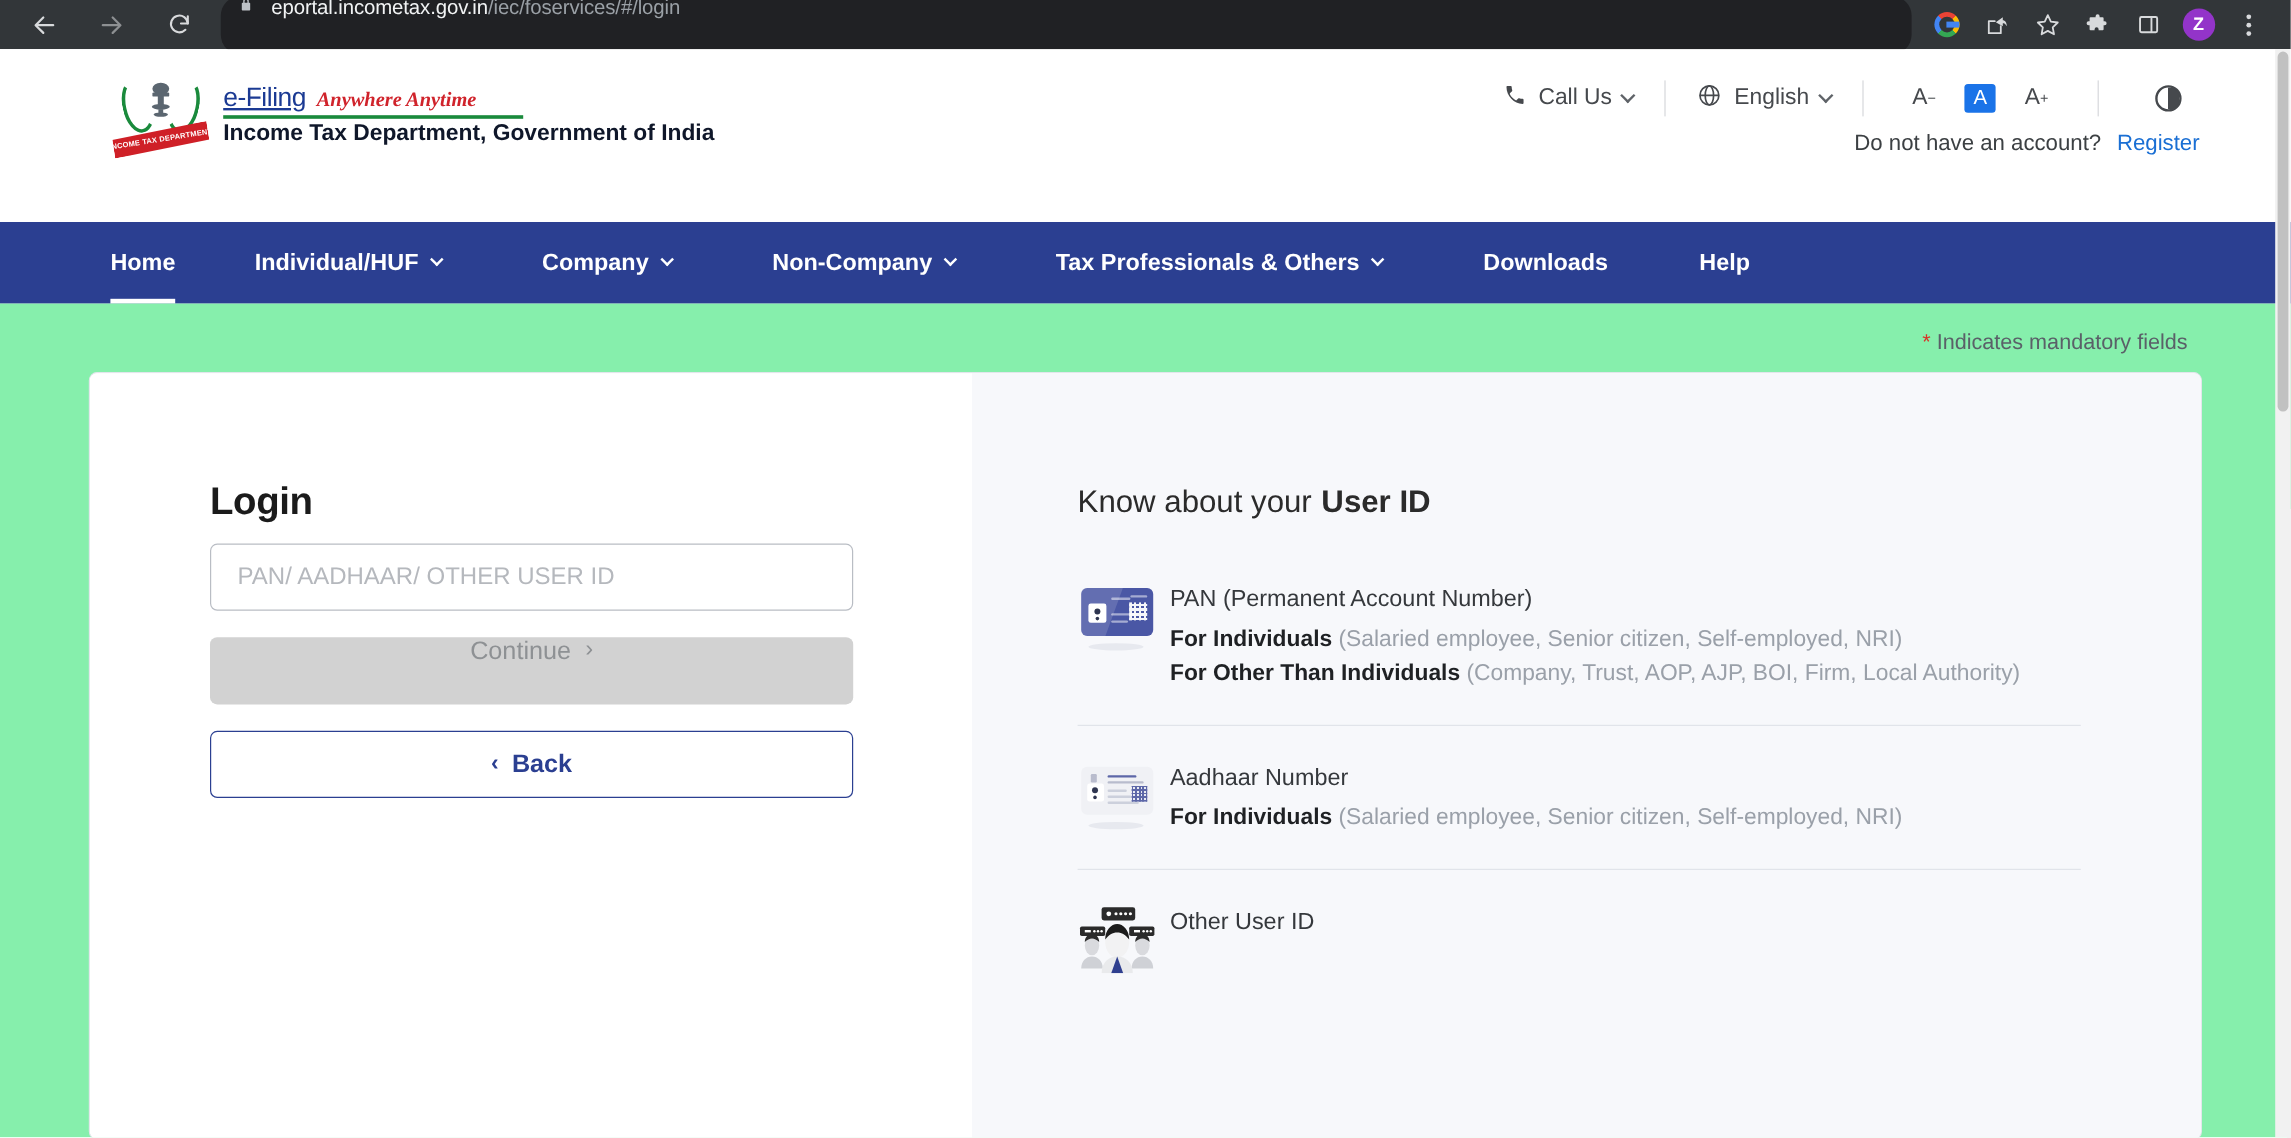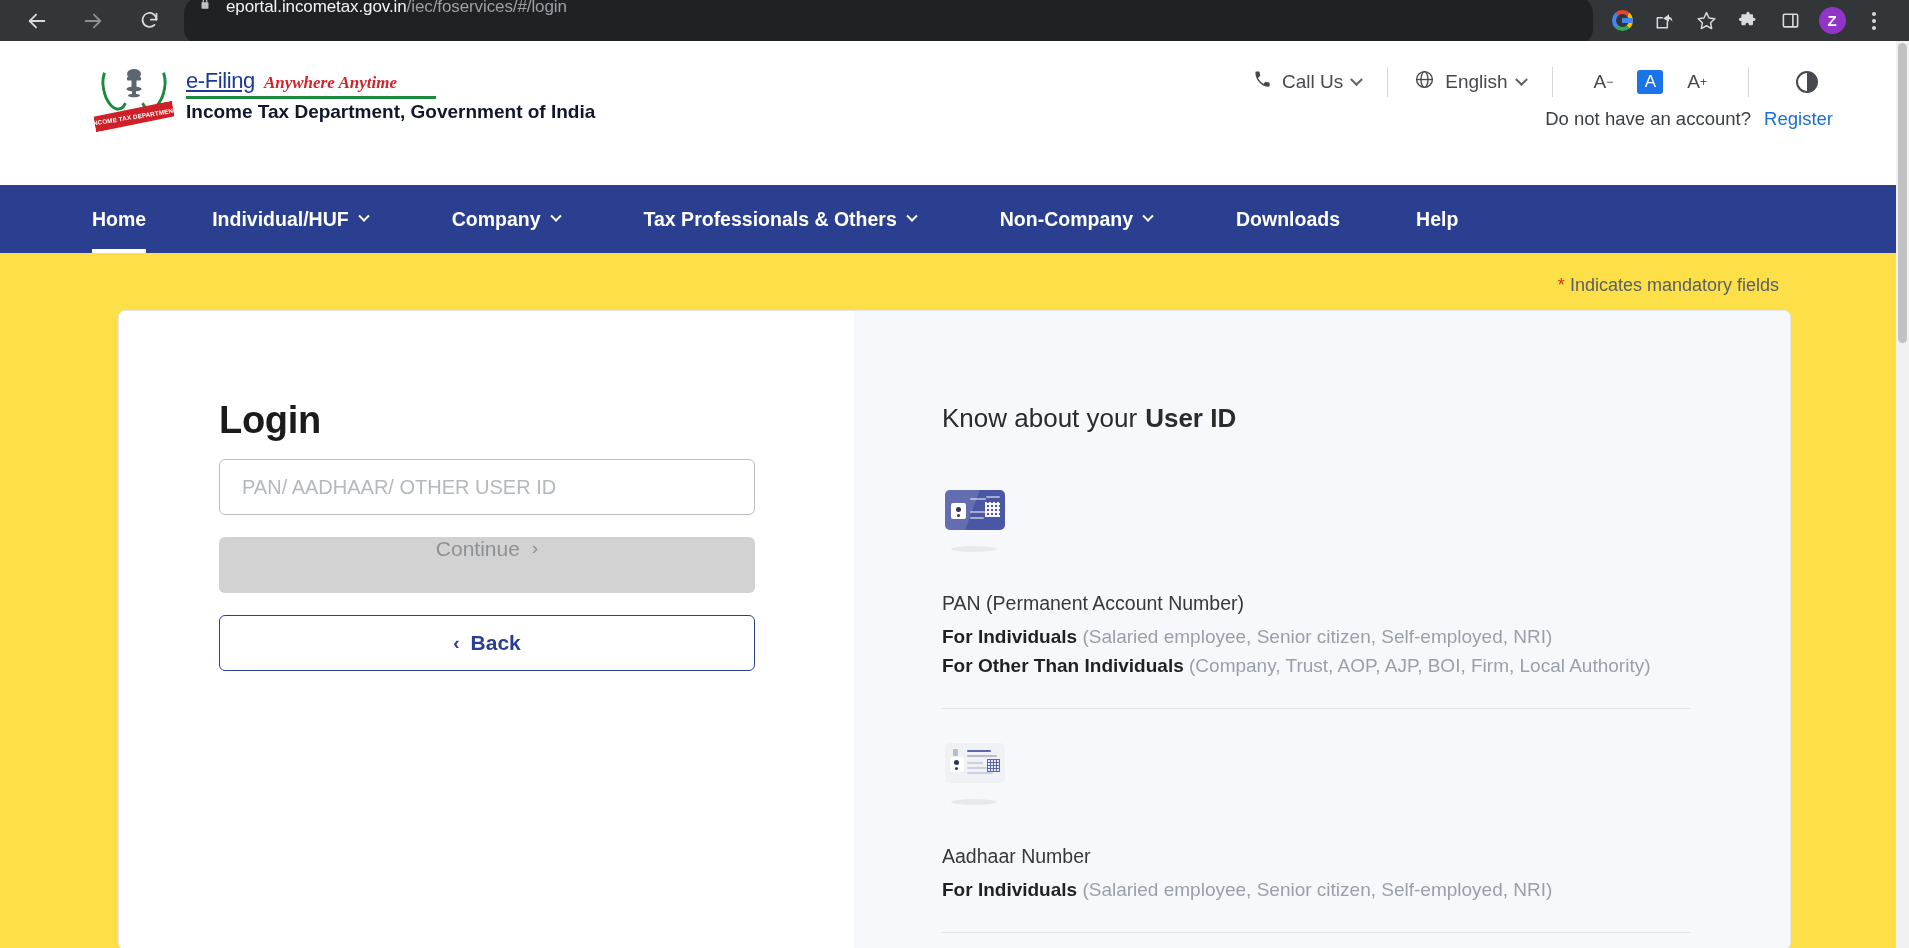--- a/index.html
+++ b/index.html
@@ -256,23 +256,23 @@
   .nav-item.active::after {
     content: "";
     position: absolute;
     left: 0; right: 0; bottom: 0;
     height: 4px;
     background: #fff;
   }
 
   
   .content-area {
-    background: #fde047;
+    background: #86efac;
     height: 695px;
-    padding: 0 118px;
+    padding: 0 74px;
     position: relative;
   }
   .mandatory {
     text-align: right;
     font-size: 18px;
     color: #5a6068;
     padding: 22px 12px 14px 0;
     white-space: nowrap;
   }
   .mandatory .star { color: #d93025; }
@@ -285,21 +285,21 @@
     height: 640px;
     overflow: hidden;
   }
   .card-left {
     width: 735px;
     flex: 0 0 735px;
     background: #fff;
     padding: 88px 0 0 100px;
   }
   .login-title {
-    font-size: 38px;
+    font-size: 32px;
     font-weight: 700;
     color: #1b1b1b;
     letter-spacing: -.3px;
   }
   .field-label {
     margin-top: 62px;
     font-size: 19.5px;
     color: #3c4043;
   }
   .field-label .star { color: #d93025; margin-left: 2px; }
@@ -361,23 +361,22 @@
     font-size: 26px;
     color: #2b2b2b;
     font-weight: 400;
   }
   .know-title b { font-weight: 700; margin-left: 8px; }
 
   .id-list { margin-top: 52px; }
   .id-row {
     display: flex;
     align-items: flex-start;
-    gap: 38px;
+    gap: 11px;
     padding-bottom: 26px;
-    flex-direction: column;
   }
   .id-row + .id-row { border-top: 1px solid #e1e4ea; padding-top: 30px; }
   .id-icon {
     width: 66px; height: 56px;
     flex: 0 0 66px;
     position: relative;
   }
   .id-text { flex: 1 1 auto; padding-top: 2px; }
   .id-name {
     font-size: 19.5px;
@@ -658,25 +657,25 @@
     </div>
     <div class="nav-item" style="margin-right:84px;">
       <span>Individual/HUF</span>
         <span class="navchev"></span>
     </div>
     <div class="nav-item" style="margin-right:84px;">
       <span>Company</span>
         <span class="navchev"></span>
     </div>
     <div class="nav-item" style="margin-right:84px;">
+      <span>Non-Company</span>
+        <span class="navchev"></span>
+    </div>
+    <div class="nav-item" style="margin-right:84px;">
       <span>Tax Professionals &amp; Others</span>
-        <span class="navchev"></span>
-    </div>
-    <div class="nav-item" style="margin-right:84px;">
-      <span>Non-Company</span>
         <span class="navchev"></span>
     </div>
     <div class="nav-item" style="margin-right:76px;">
       <span>Downloads</span>
     </div>
     <div class="nav-item">
       <span>Help</span>
     </div>
   </div>
 

